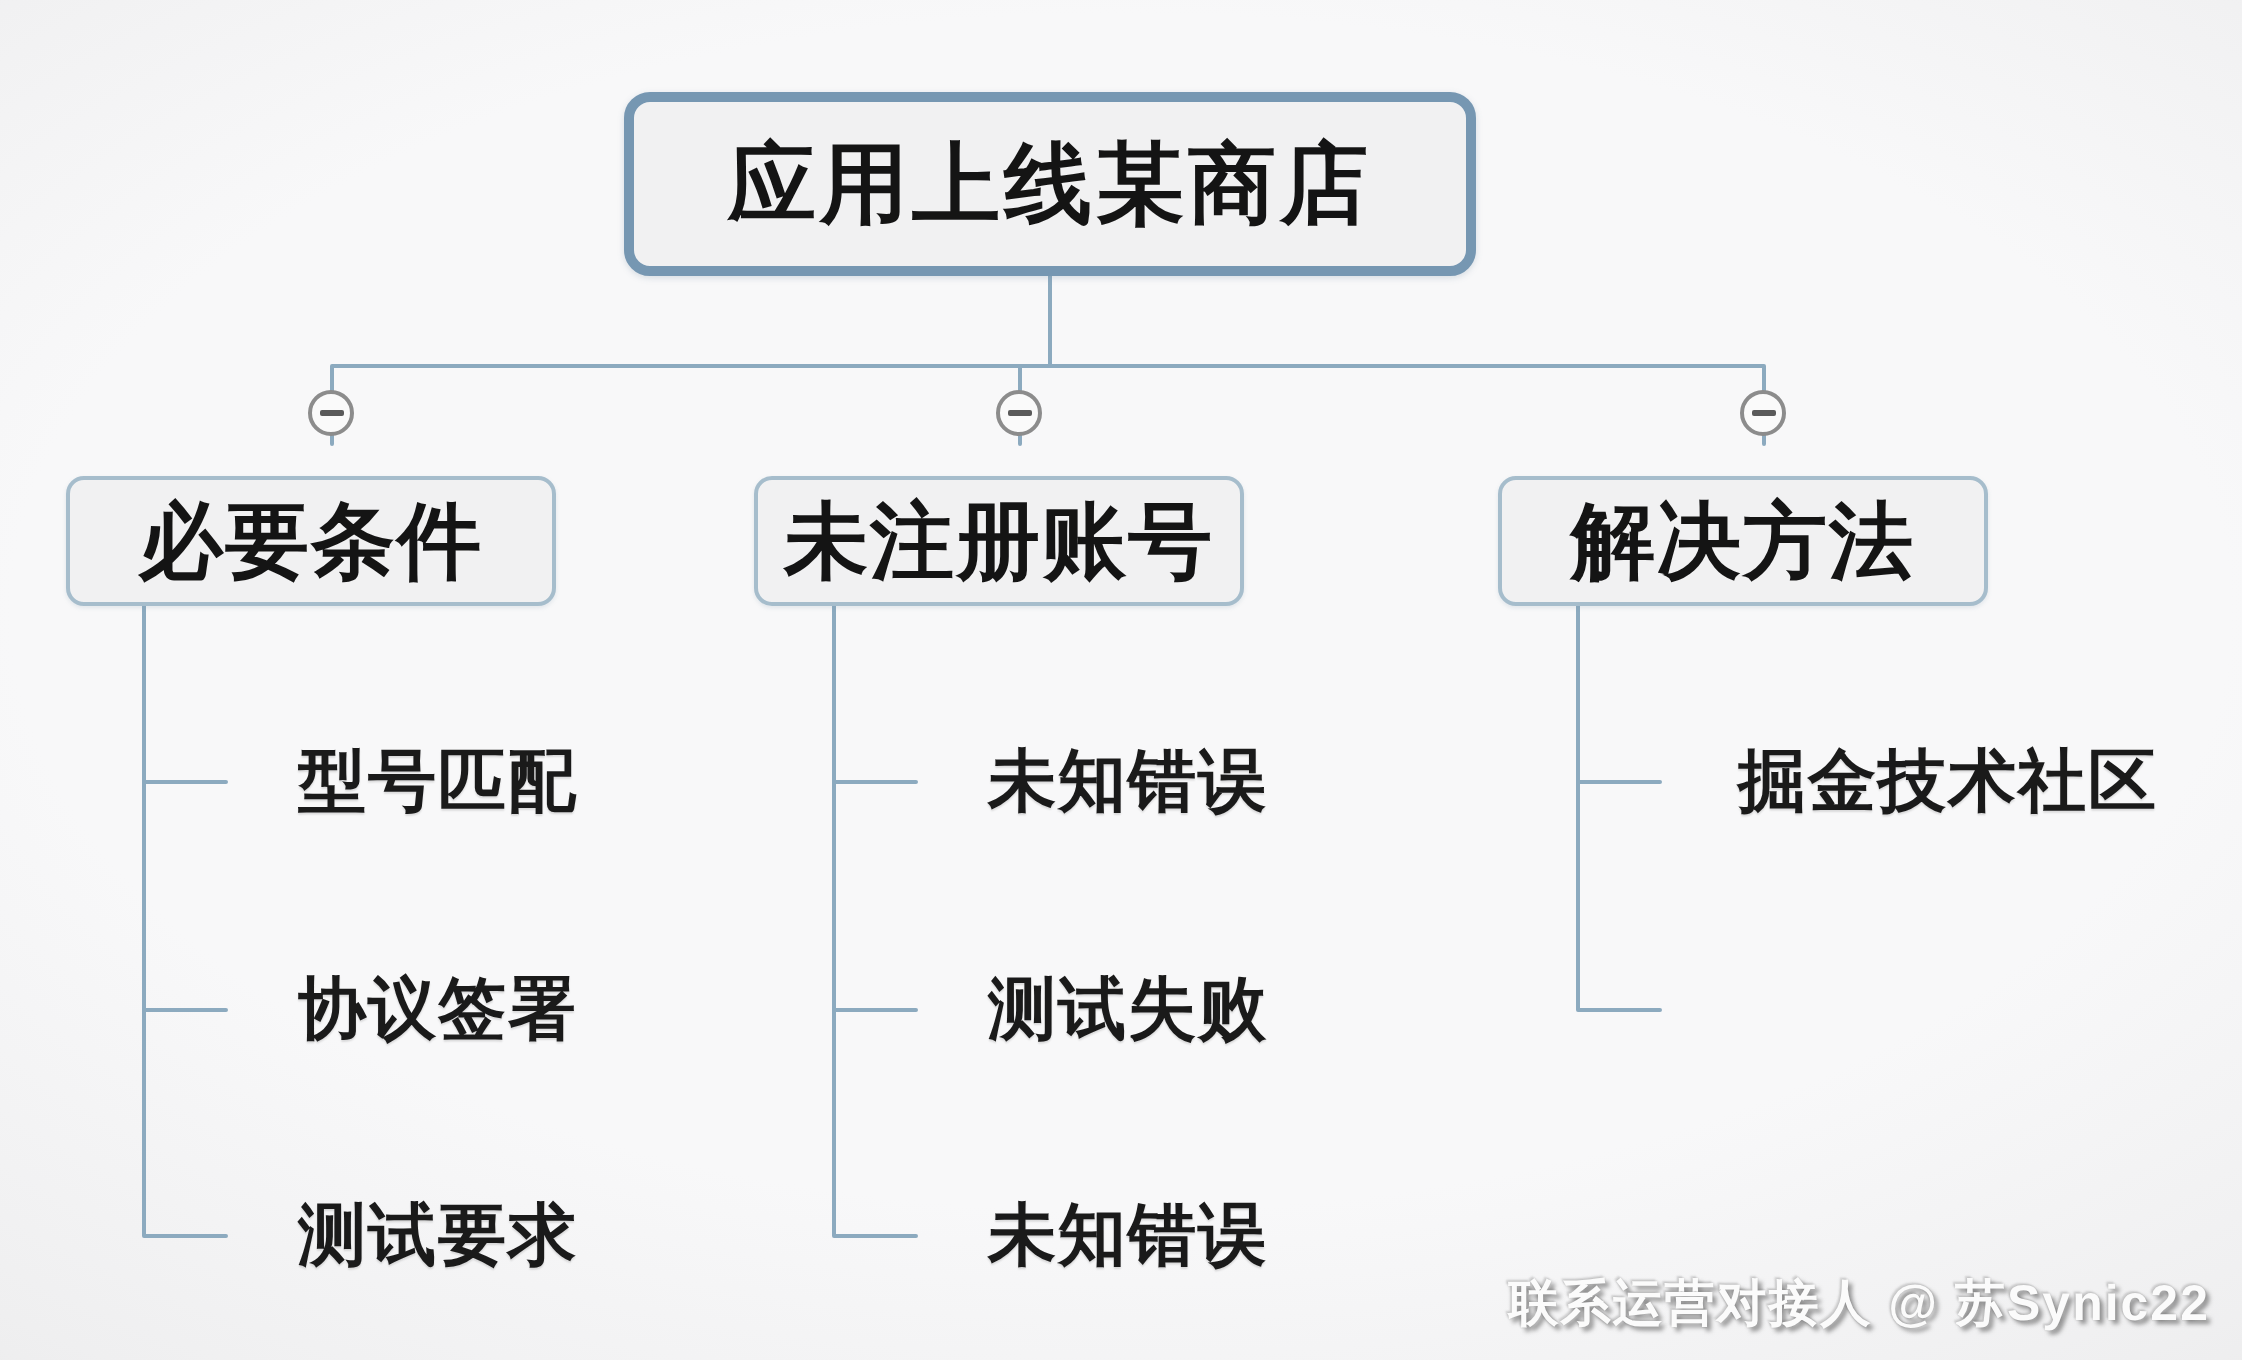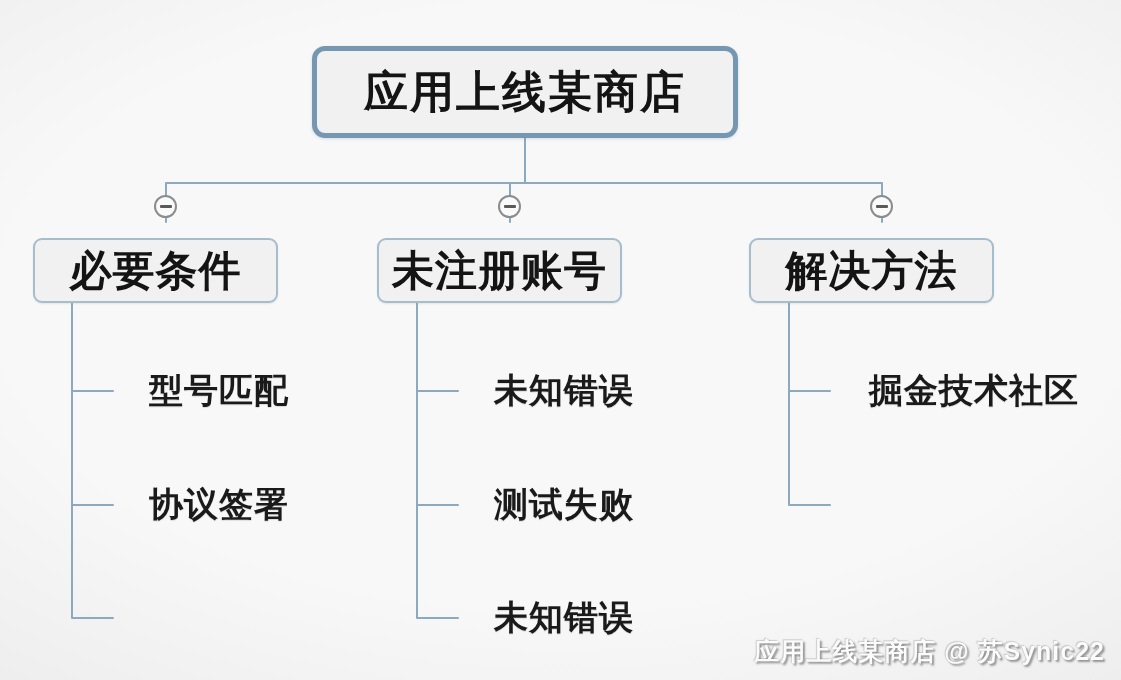--- a/index.html
+++ b/index.html
@@ -145,22 +145,23 @@
   </div>
   <div class="node branch-node branch-2">
     <span>未注册账号</span>
   </div>
   <div class="node branch-node branch-3">
     <span>解决方法</span>
   </div>
 
   <div class="child-node col-1 row-1">型号匹配</div>
   <div class="child-node col-1 row-2">协议签署</div>
+  <div class="child-node col-1 row-3">测试要求</div>
 
   <div class="child-node col-2 row-1">未知错误</div>
   <div class="child-node col-2 row-2">测试失败</div>
   <div class="child-node col-2 row-3">未知错误</div>
 
   <div class="child-node col-3 row-1">掘金技术社区</div>
 
-  <div class="watermark">应用上线某商店 @ 苏Synic22</div>
+  <div class="watermark">联系运营对接人 @ 苏Synic22</div>
 
 </div>
 
 </body></html>

